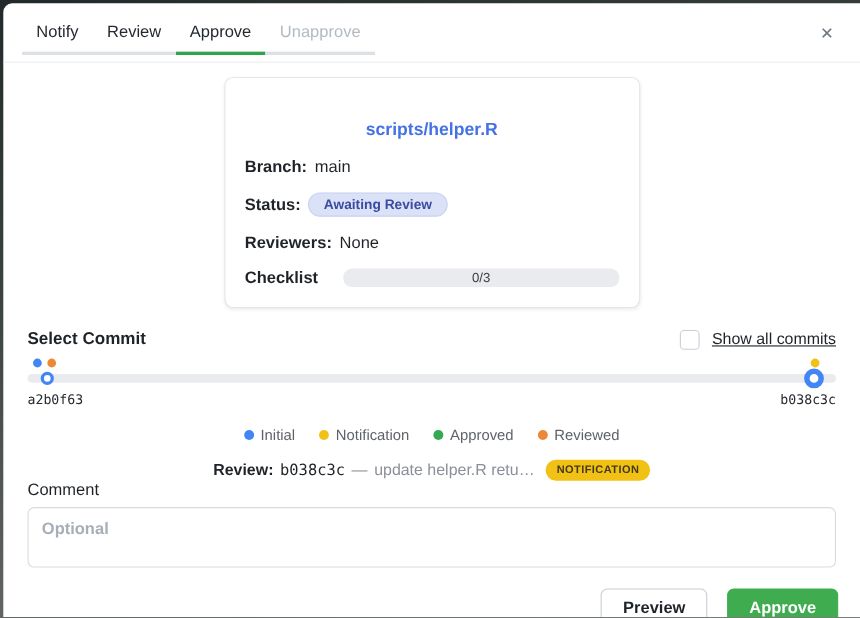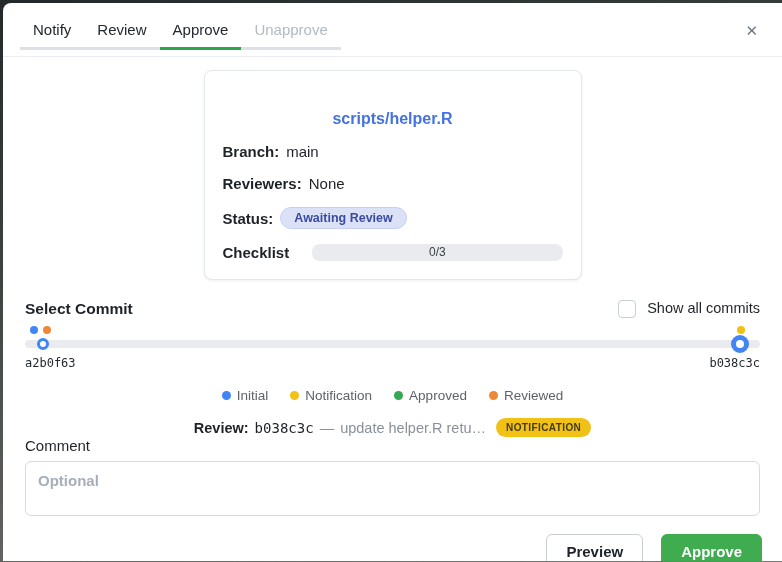--- a/index.html
+++ b/index.html
@@ -64,21 +64,21 @@
     font-size: 12px; color: #3c4043; position: relative; overflow: hidden;
   }
 
   
   .commit-section { padding: 0 22px; }
   .section-head {
     display: flex; justify-content: space-between; align-items: center;
     margin-top: 20px;
   }
   .section-head h3 { font-size: 15.5px; font-weight: 700; }
-  .checkbox-wrap { display: flex; align-items: flex-start; cursor: pointer; }
+  .checkbox-wrap { display: flex; align-items: center; cursor: pointer; text-decoration: underline; }
   .checkbox-box {
     width: 18px; height: 18px; border: 1px solid #c9cfd6; border-radius: 4px;
     background: #fff; margin-right: 11px;
   }
   .checkbox-label { font-size: 14.5px; color: #1f2328; }
 
   .slider-wrap { position: relative; margin-top: 8px; height: 60px; text-align: center; }
   .marker-layer { position: absolute; top: 0; left: 0; right: 0; height: 8px; }
   .marker-dot {
     position: absolute; top: 0; width: 8px; height: 8px; border-radius: 50%;
@@ -161,26 +161,26 @@
       <button class="close-btn">✕</button>
     </div>
 
     <section class="card">
       <div class="card-title">scripts/helper.R</div>
       <div class="card-row">
         <span class="lbl">Branch:</span>
         <span>main</span>
       </div>
       <div class="card-row">
+        <span class="lbl">Status:</span>
+        <span class="status-badge">Awaiting Review</span>
+      </div>
+      <div class="card-row">
         <span class="lbl">Reviewers:</span>
         <span>None</span>
-      </div>
-      <div class="card-row">
-        <span class="lbl">Status:</span>
-        <span class="status-badge">Awaiting Review</span>
       </div>
       <div class="card-row">
         <span class="lbl">Checklist</span>
         <div class="checklist-bar">0/3</div>
       </div>
     </section>
 
     <section class="commit-section">
       <div class="section-head">
         <h3>Select Commit</h3>

